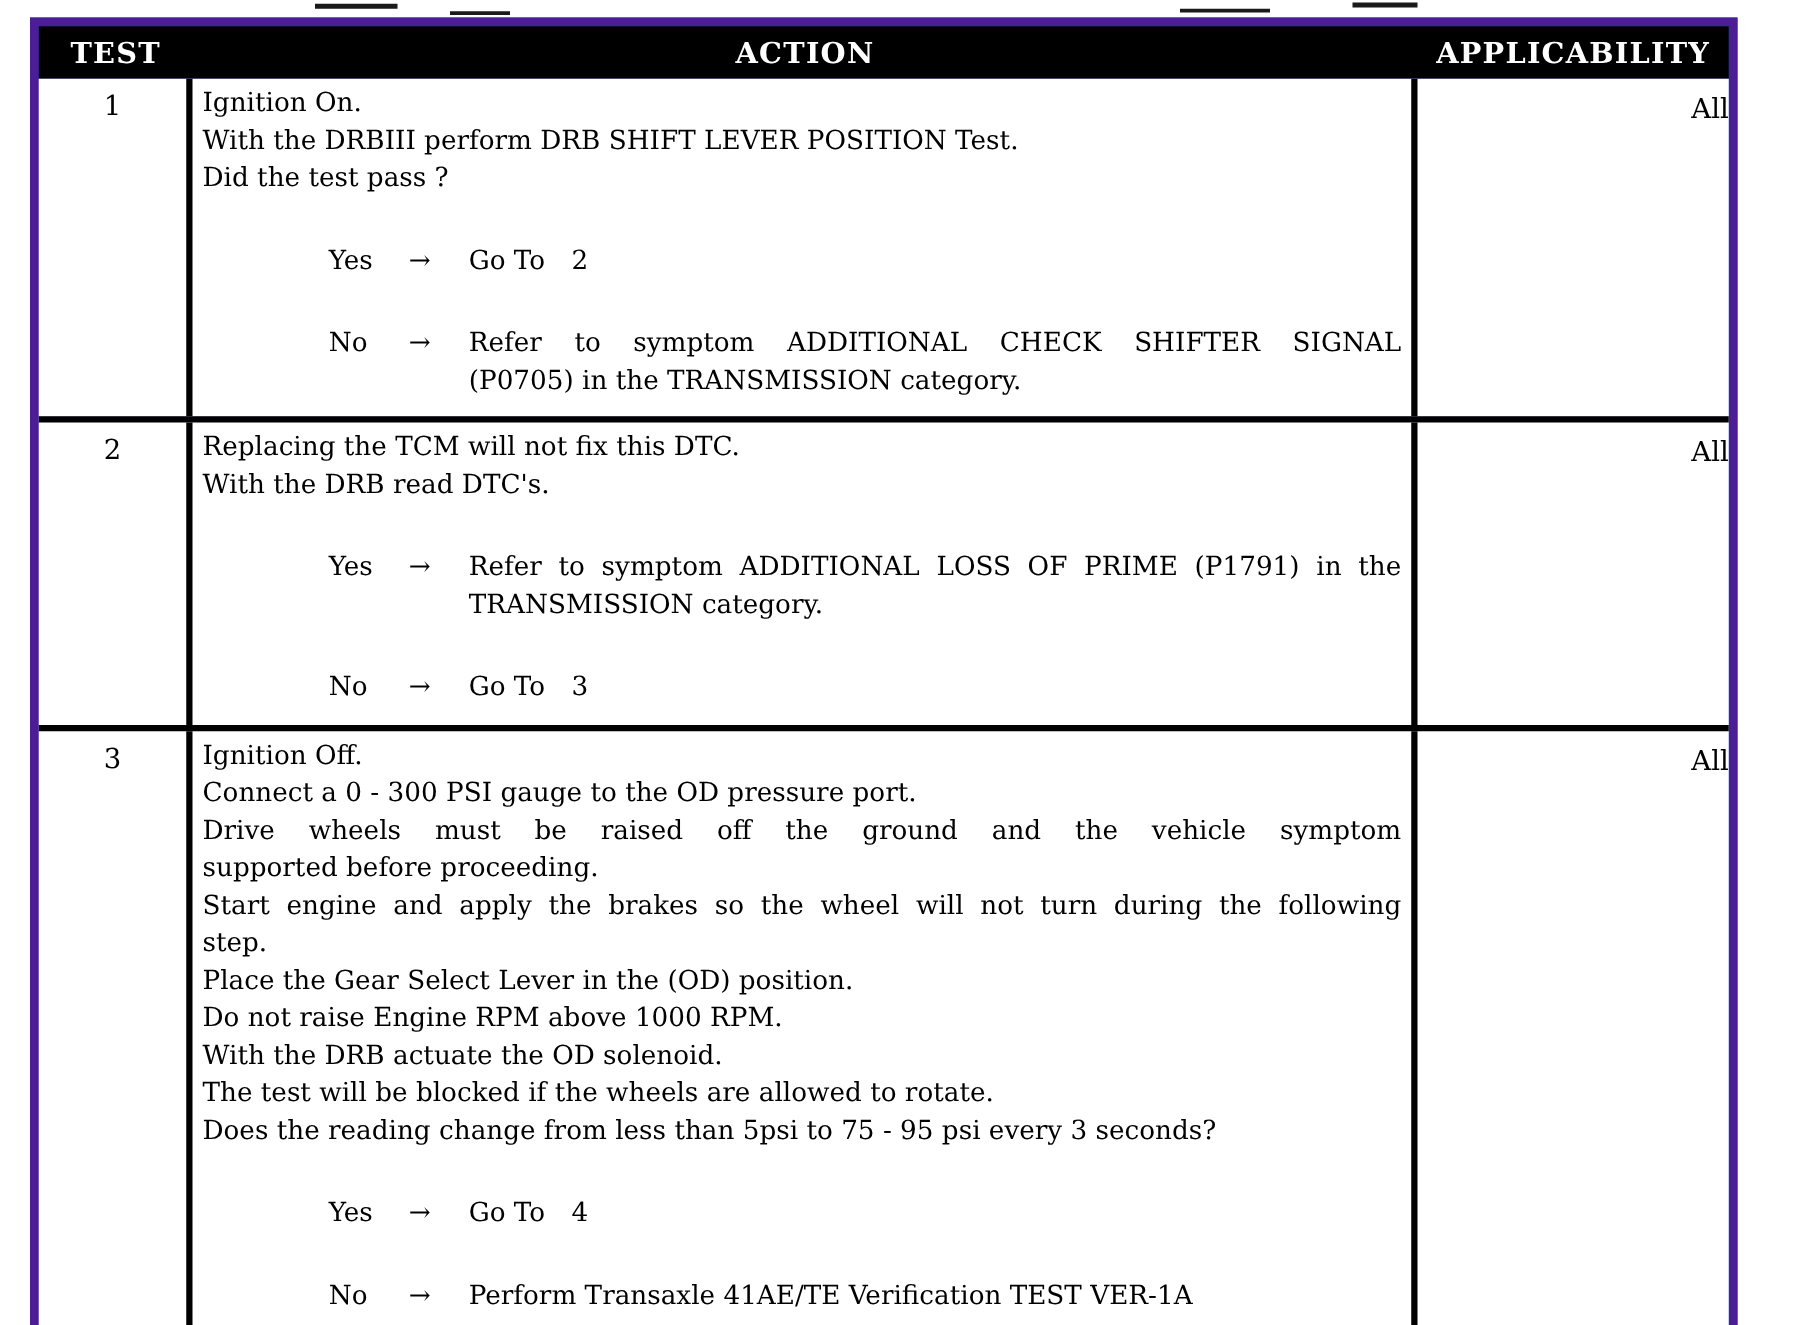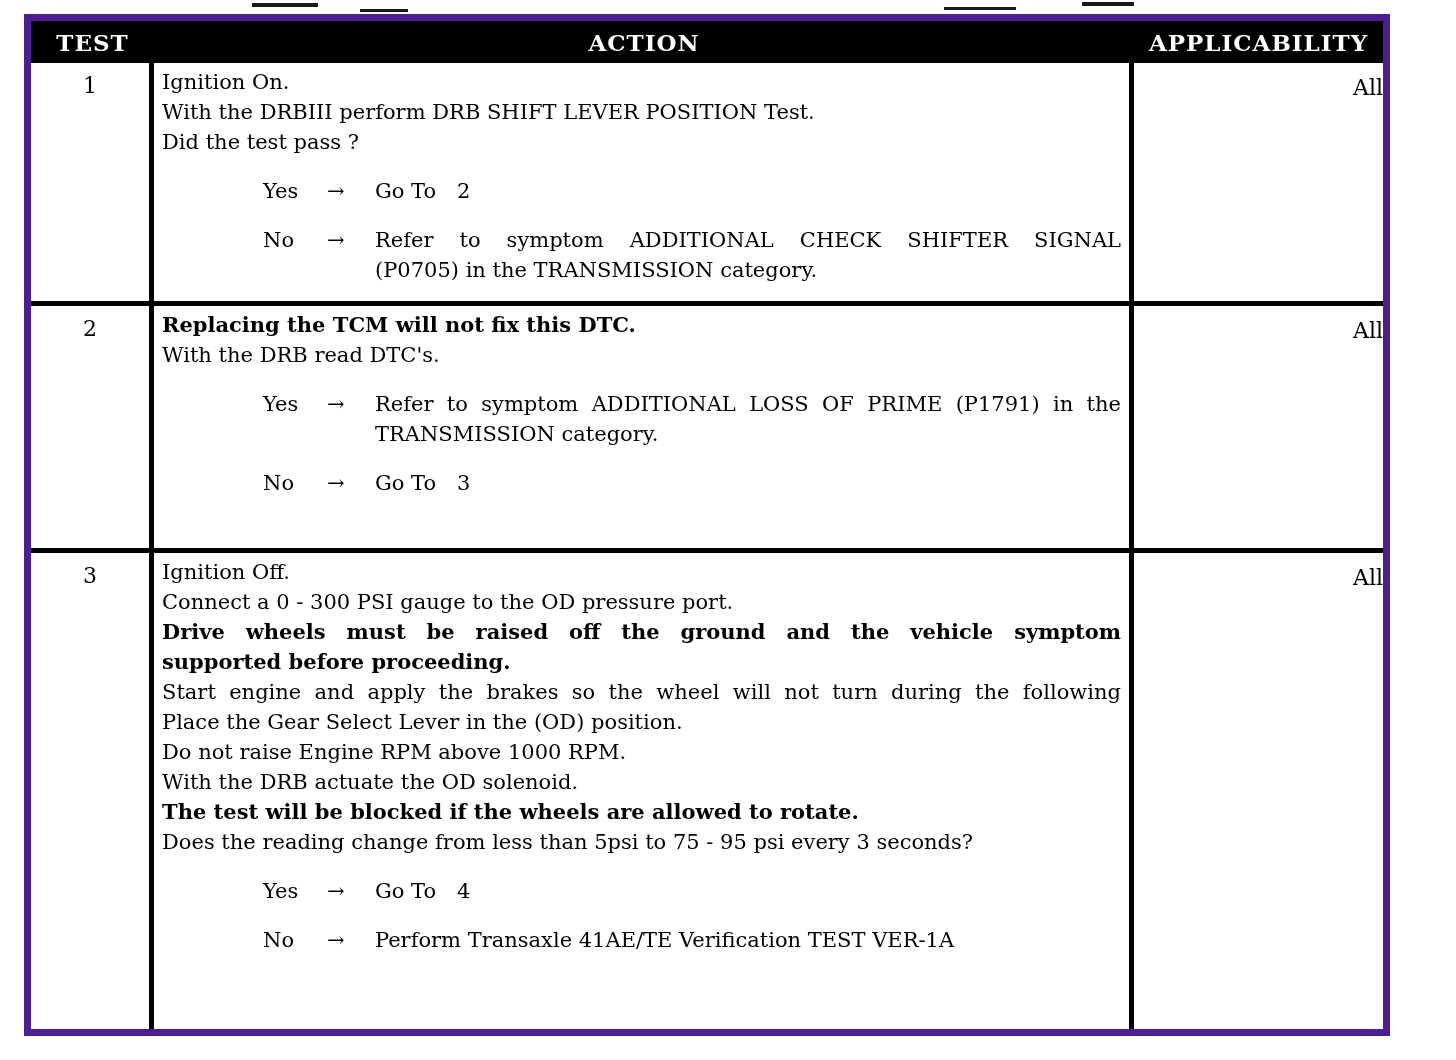--- a/index.html
+++ b/index.html
@@ -62,24 +62,24 @@
     font-size: 21px;
     line-height: 30px;
   }
   .capp {
     text-align: right;
     padding-top: 12px;
     font-size: 22px;
   }
 
   .ln { min-height: 30px; }
-  .b { font-weight: bold; }
+  .b { font-weight: normal; }
   .stretch { text-align: justify; text-align-last: justify; }
 
-  .branch { display: flex; margin-top: 19px; padding-left: 101px; }
+  .branch { display: flex; margin-top: 36px; padding-left: 101px; }
   .bl { width: 64px; flex: 0 0 64px; }
   .ba { width: 48px; flex: 0 0 48px; }
   .bt { flex: 1; }
 </style>
 </head>
 <body>
 
 <div class="noise n1"></div>
 <div class="noise n2"></div>
 <div class="noise n3"></div>
@@ -143,20 +143,21 @@
   </div>
 
   <div class="row r3">
     <div class="ctest">3</div>
     <div class="caction">
       <div class="ln">Ignition Off.</div>
       <div class="ln">Connect a 0 - 300 PSI gauge to the OD pressure port.</div>
       <div class="ln b stretch">Drive wheels must be raised off the ground and the vehicle symptom</div>
       <div class="ln b">supported before proceeding.</div>
       <div class="ln stretch">Start engine and apply the brakes so the wheel will not turn during the following</div>
+      <div class="ln">step.</div>
       <div class="ln">Place the Gear Select Lever in the (OD) position.</div>
       <div class="ln">Do not raise Engine RPM above 1000 RPM.</div>
       <div class="ln">With the DRB actuate the OD solenoid.</div>
       <div class="ln b">The test will be blocked if the wheels are allowed to rotate.</div>
       <div class="ln">Does the reading change from less than 5psi to 75 - 95 psi every 3 seconds?</div>
       <div class="branch">
         <div class="bl">Yes</div>
         <div class="ba">→</div>
         <div class="bt">
           <div class="ln">Go To 4</div>

